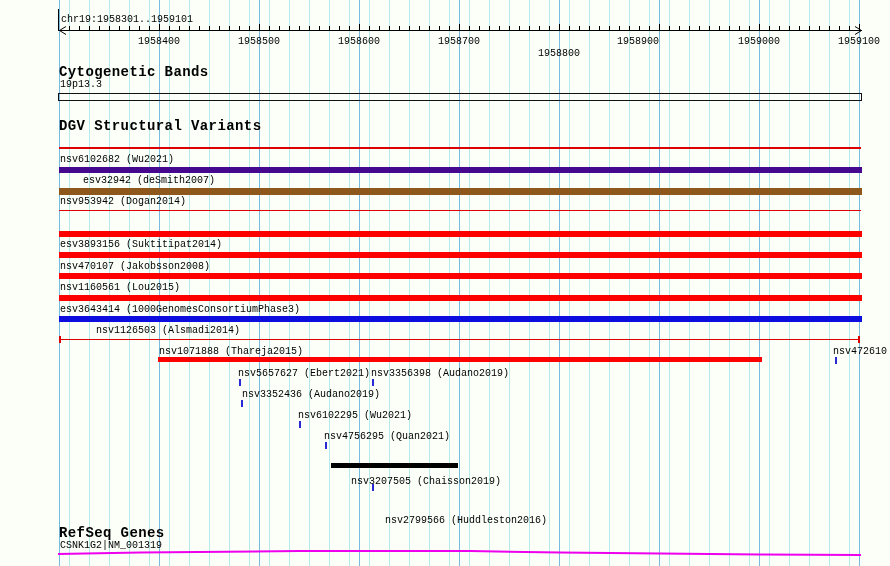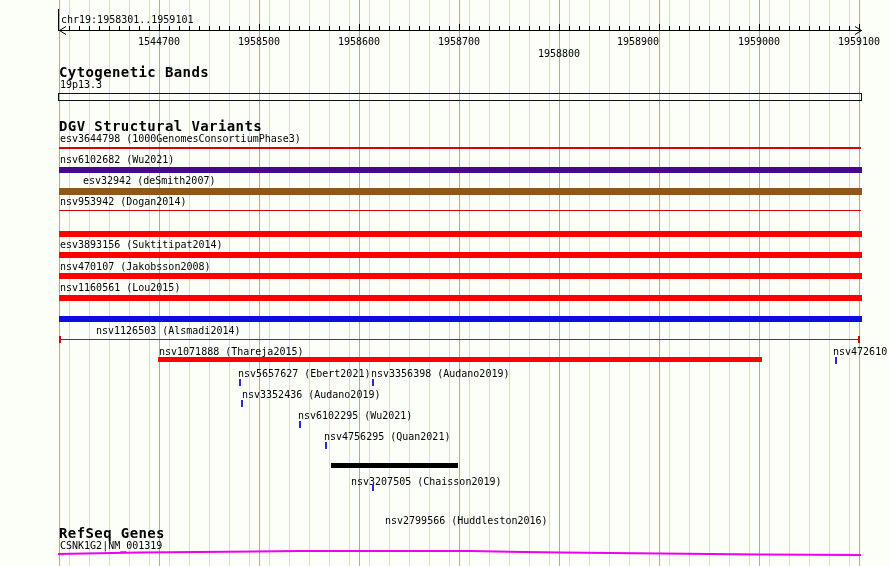--- a/index.html
+++ b/index.html
@@ -8,21 +8,21 @@
     background:#FCFFF8;
     font-family:"DejaVu Sans Mono", monospace;
     color:#000;
   }
   .gline{position:absolute; top:0; width:1px; height:566px;}
   .lbl{position:absolute; font-size:10px; line-height:11px; white-space:pre;}
   .hdr{position:absolute; font-size:14px; line-height:12px; font-weight:bold; letter-spacing:0.4px; white-space:pre;}
   .bar{position:absolute;}
   .ticklbl{position:absolute; font-size:10px; line-height:11px; width:46px; text-align:center; white-space:pre;}
   #overlay{position:absolute; left:0; top:0; z-index:3; pointer-events:none;}
-  #tracks,#texts{position:absolute; left:0; top:0; width:890px; height:566px; z-index:4;}
+  #tracks,#texts{position:absolute; left:0; top:0; width:890px; height:566px; z-index:4;font-family:Liberation Mono, monospace;}
   #gridlayer{position:absolute; left:0; top:0; width:890px; height:566px; z-index:1;}
   #cytoband-box{position:absolute; box-sizing:border-box; border:1px solid #111; background:transparent; z-index:2;}
   #region-startline{position:absolute; width:1px; background:#000; z-index:3;}
 </style>
 </head>
 <body>
 
 <div id="stage">
 
   <div id="gridlayer">
@@ -165,55 +165,55 @@
         <line x1="839.5" y1="30" x2="839.5" y2="26" stroke="#000000" stroke-width="1"></line>
         <line x1="849.5" y1="30" x2="849.5" y2="26" stroke="#000000" stroke-width="1"></line>
         <line x1="859.5" y1="30" x2="859.5" y2="24" stroke="#000000" stroke-width="1"></line>
       </g>
     <polyline fill="none" stroke="#EE00EE" stroke-width="2" points="58,554 140,552.5 300,551 470,551 560,552.5 660,553.5 760,554.5 861,555"></polyline>
   </svg>
 
   <div id="texts">
     <div class="lbl" style="left:61px; top:14px;">chr19:1958301..1959101</div>
     <div id="ruler-labels">
-        <div class="ticklbl" style="left: 136px; top: 36px;">1544700</div>
+        <div class="ticklbl" style="left: 136px; top: 36px;">1958400</div>
         <div class="ticklbl" style="left: 236px; top: 36px;">1958500</div>
         <div class="ticklbl" style="left: 336px; top: 36px;">1958600</div>
         <div class="ticklbl" style="left: 436px; top: 36px;">1958700</div>
         <div class="ticklbl" style="left: 536px; top: 40px; margin-top: 8px;">1958800</div>
         <div class="ticklbl" style="left: 615px; top: 36px;">1958900</div>
         <div class="ticklbl" style="left: 736px; top: 36px;">1959000</div>
         <div class="ticklbl" style="left: 836px; top: 36px;">1959100</div>
       </div>
 
     <div class="hdr" style="left:59px; top:66px;">Cytogenetic Bands</div>
     <div class="lbl" style="left:60px; top:79px;">19p13.3</div>
 
     <div class="hdr" style="left:59px; top:120px;">DGV Structural Variants</div>
 
     <div class="hdr" style="left:59px; top:527px;">RefSeq Genes</div>
     <div class="lbl" style="left:60px; top:540px;">CSNK1G2|NM_001319</div>
   </div>
 
   <div id="tracks">
-      <div class="lbl" style="left: 60px; top: 133px;">esv3644798 (1000GenomesConsortiumPhase3)</div>
       <div class="bar" style="left: 59px; top: 147px; width: 802px; height: 2px; background: rgb(221, 0, 0);"></div>
       <div class="lbl" style="left: 60px; top: 154px;">nsv6102682 (Wu2021)</div>
       <div class="bar" style="left: 59px; top: 167px; width: 803px; height: 6px; background: rgb(68, 9, 142);"></div>
       <div class="lbl" style="left: 60px; top: 175px; margin-left: 23px;">esv32942 (deSmith2007)</div>
       <div class="bar" style="left: 59px; top: 188px; width: 803px; height: 7px; background: rgb(142, 87, 28);"></div>
       <div class="lbl" style="left: 60px; top: 196px;">nsv953942 (Dogan2014)</div>
       <div class="bar" style="left: 59px; top: 210px; width: 802px; height: 1px; background: rgb(221, 0, 0);"></div>
       <div class="bar" style="left: 59px; top: 231px; width: 803px; height: 6px; background: rgb(255, 0, 0);"></div>
       <div class="lbl" style="left: 60px; top: 239px;">esv3893156 (Suktitipat2014)</div>
       <div class="bar" style="left: 59px; top: 252px; width: 803px; height: 6px; background: rgb(255, 0, 0);"></div>
       <div class="lbl" style="left: 60px; top: 261px;">nsv470107 (Jakobsson2008)</div>
       <div class="bar" style="left: 59px; top: 273px; width: 803px; height: 6px; background: rgb(255, 0, 0);"></div>
       <div class="lbl" style="left: 60px; top: 282px;">nsv1160561 (Lou2015)</div>
       <div class="bar" style="left: 59px; top: 295px; width: 803px; height: 6px; background: rgb(255, 0, 0);"></div>
+      <div class="lbl" style="left: 60px; top: 304px;">esv3643414 (1000GenomesConsortiumPhase3)</div>
       <div class="bar" style="left: 59px; top: 316px; width: 803px; height: 6px; background: rgb(13, 13, 224);"></div>
       <div class="lbl" style="left: 60px; top: 325px; margin-left: 36px;">nsv1126503 (Alsmadi2014)</div>
       <div class="bar" style="left: 59px; top: 336px; width: 801px; height: 7px; box-sizing: border-box; border-left: 2px solid rgb(221, 0, 0); border-right: 2px solid rgb(221, 0, 0);">
         <div style="position: absolute; left: 0px; right: 0px; top: 3px; height: 1px; background: rgb(221, 0, 0);"></div>
       </div>
       <div class="lbl" style="left: 159px; top: 346px;">nsv1071888 (Thareja2015)</div>
       <div class="bar" style="left: 158px; top: 357px; width: 604px; height: 5px; background: rgb(255, 0, 0);"></div>
       <div class="lbl" style="left: 833px; top: 346px;">nsv472610</div>
       <div class="bar" style="left: 835px; top: 357px; width: 2px; height: 7px; background: rgb(42, 42, 212);"></div>
       <div class="lbl" style="left: 238px; top: 368px;">nsv5657627 (Ebert2021)</div>

